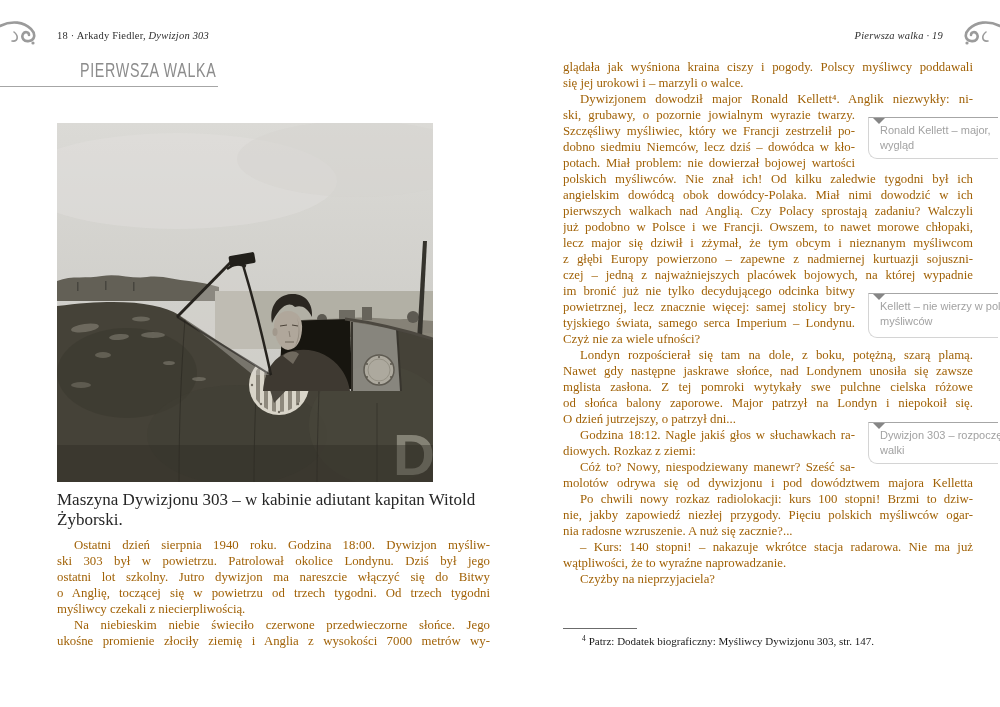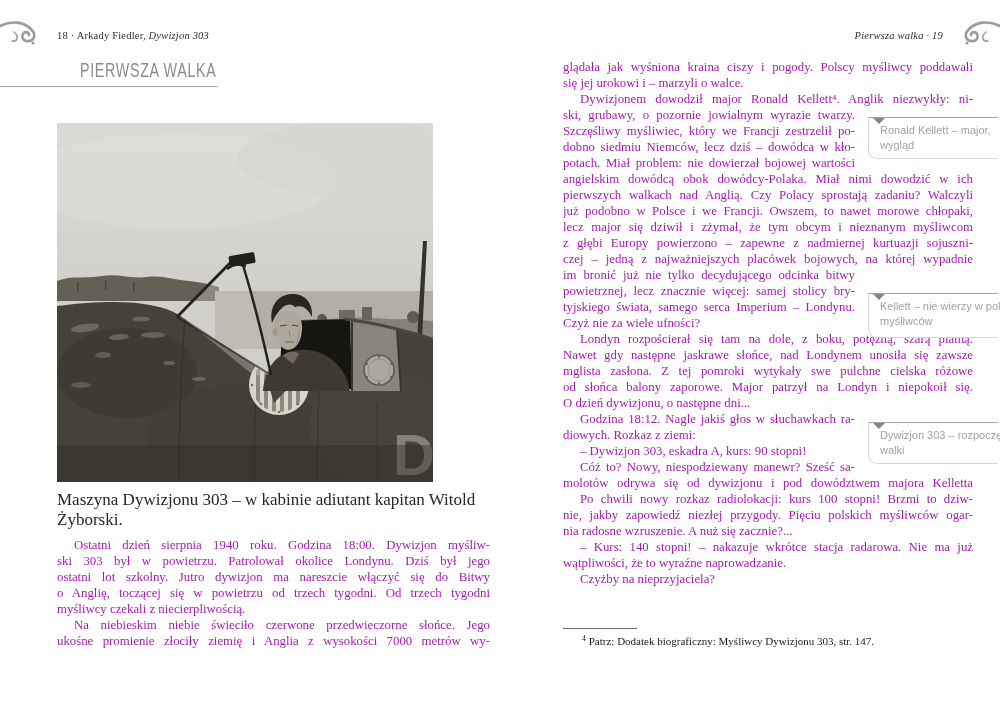--- a/index.html
+++ b/index.html
@@ -17,21 +17,21 @@
   .title-rule{position:absolute;left:0;top:86px;width:218px;height:1px;background:#a6a6a6;}
   
   .flourish{position:absolute;top:18px;width:48px;height:30px;}
   .fl-left{left:0;}
   .fl-right{right:0;transform:scaleX(-1);}
   
   .photo{position:absolute;left:57px;top:123px;width:376px;height:359px;overflow:hidden;
          box-shadow:inset 0 0 22px rgba(0,0,0,.12);}
   .caption{position:absolute;left:57px;top:490px;width:430px;font-size:17px;color:#262626;}
   
-  .bodycol{position:absolute;font-size:12.8px;line-height:16px;color:#a21caf;}
+  .bodycol{position:absolute;font-size:12.8px;line-height:16px;color:#a16207;}
   .col-left{left:57px;top:537px;width:433px;}
   .col-right{left:563px;top:59px;width:410px;}
   .bl{height:16px;overflow:hidden;text-align:left;}
   .bl.j{text-align:justify;text-align-last:justify;}
   .bl.i{text-indent:17px;}
   .bl.s{width:292px;}
   
   .mnote{position:absolute;left:868px;width:129px;border-top:1px solid #a6a6a6;
          border-left:1px solid #d4d4d4;border-bottom:1px solid #d4d4d4;
          border-bottom-left-radius:9px;background:#ffffff;}
@@ -202,38 +202,38 @@
 
   <div class="bodycol col-right">
 
   <div class="bl j">glądała jak wyśniona kraina ciszy i pogody. Polscy myśliwcy poddawali</div>
       <div class="bl">się jej urokowi i – marzyli o walce.</div>
       <div class="bl i j">Dywizjonem dowodził major Ronald Kellett⁴. Anglik niezwykły: ni-</div>
       <div class="bl s j">ski, grubawy, o pozornie jowialnym wyrazie twarzy.</div>
       <div class="bl s j">Szczęśliwy myśliwiec, który we Francji zestrzelił po-</div>
       <div class="bl s j">dobno siedmiu Niemców, lecz dziś – dowódca w kło-</div>
       <div class="bl s j">potach. Miał problem: nie dowierzał bojowej wartości</div>
+      <div class="bl j">polskich myśliwców. Nie znał ich! Od kilku zaledwie tygodni był ich</div>
       <div class="bl j">angielskim dowódcą obok dowódcy-Polaka. Miał nimi dowodzić w ich</div>
       <div class="bl j">pierwszych walkach nad Anglią. Czy Polacy sprostają zadaniu? Walczyli</div>
       <div class="bl j">już podobno w Polsce i we Francji. Owszem, to nawet morowe chłopaki,</div>
       <div class="bl j">lecz major się dziwił i zżymał, że tym obcym i nieznanym myśliwcom</div>
       <div class="bl j">z głębi Europy powierzono – zapewne z nadmiernej kurtuazji sojuszni-</div>
       <div class="bl j">czej – jedną z najważniejszych placówek bojowych, na której wypadnie</div>
       <div class="bl s j">im bronić już nie tylko decydującego odcinka bitwy</div>
       <div class="bl s j">powietrznej, lecz znacznie więcej: samej stolicy bry-</div>
       <div class="bl s j">tyjskiego świata, samego serca Imperium – Londynu.</div>
       <div class="bl">Czyż nie za wiele ufności?</div>
       <div class="bl i j">Londyn rozpościerał się tam na dole, z boku, potężną, szarą plamą.</div>
       <div class="bl j">Nawet gdy następne jaskrawe słońce, nad Londynem unosiła się zawsze</div>
       <div class="bl j">mglista zasłona. Z tej pomroki wytykały swe pulchne cielska różowe</div>
       <div class="bl j">od słońca balony zaporowe. Major patrzył na Londyn i niepokoił się.</div>
-      <div class="bl">O dzień dywizjonu, o następne dni...</div>
+      <div class="bl">O dzień jutrzejszy, o patrzył dni...</div>
       <div class="bl i s j">Godzina 18:12. Nagle jakiś głos w słuchawkach ra-</div>
       <div class="bl s">diowych. Rozkaz z ziemi:</div>
-      <div class="bl i s">– Dywizjon 303, eskadra A, kurs: 90 stopni!</div>
       <div class="bl i s j">Cóż to? Nowy, niespodziewany manewr? Sześć sa-</div>
       <div class="bl j">molotów odrywa się od dywizjonu i pod dowództwem majora Kelletta</div>
       <div class="bl i j">Po chwili nowy rozkaz radiolokacji: kurs 100 stopni! Brzmi to dziw-</div>
       <div class="bl j">nie, jakby zapowiedź niezłej przygody. Pięciu polskich myśliwców ogar-</div>
       <div class="bl">nia radosne wzruszenie. A nuż się zacznie?...</div>
       <div class="bl i j">– Kurs: 140 stopni! – nakazuje wkrótce stacja radarowa. Nie ma już</div>
       <div class="bl">wątpliwości, że to wyraźne naprowadzanie.</div>
       <div class="bl i">Czyżby na nieprzyjaciela?</div>
     </div>
 

